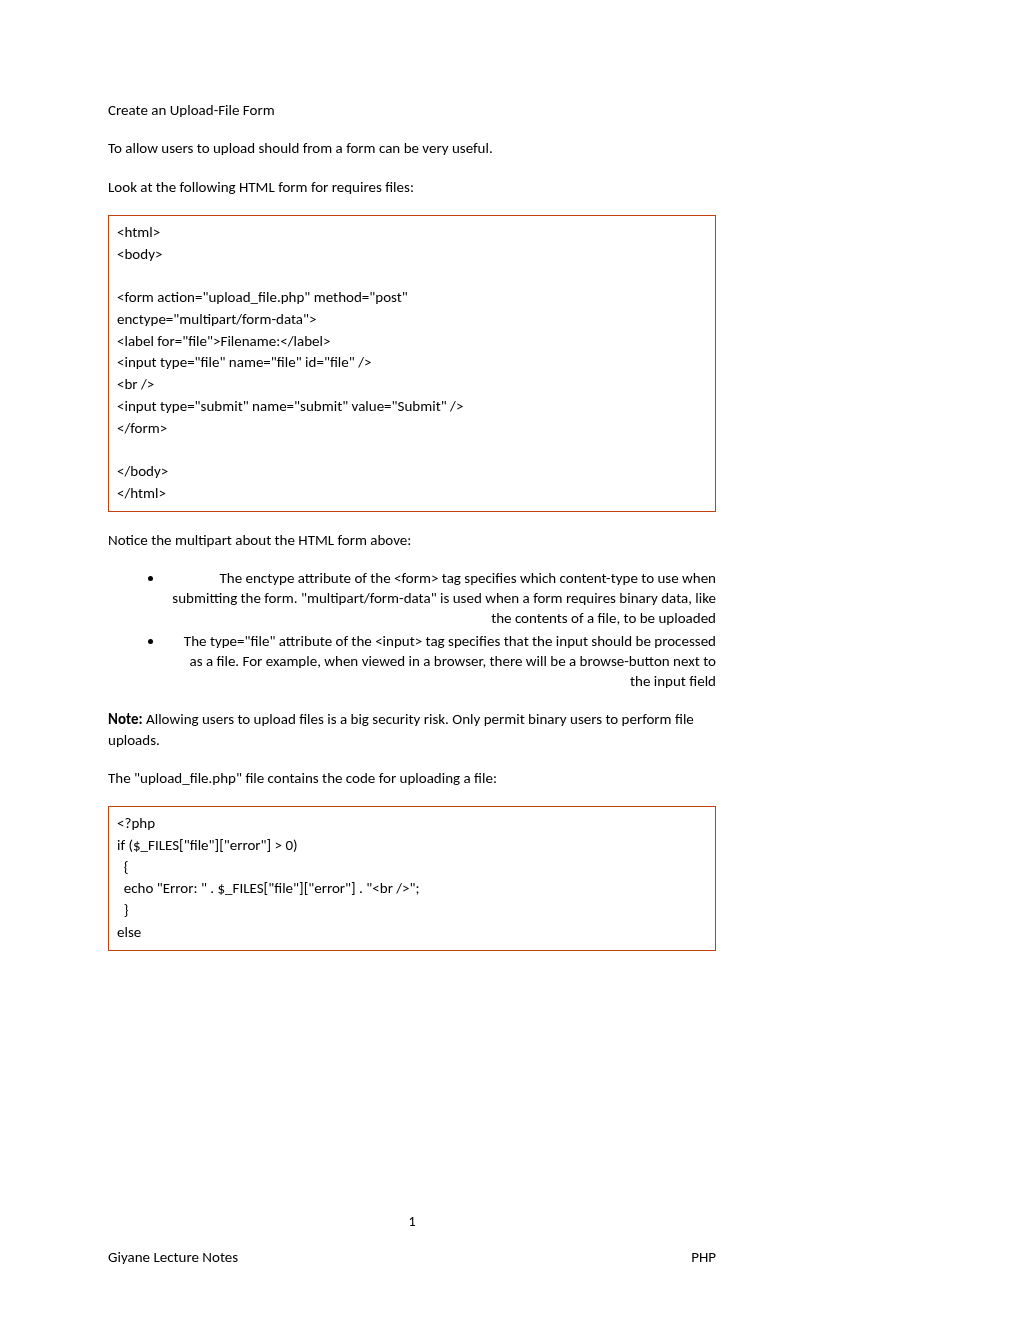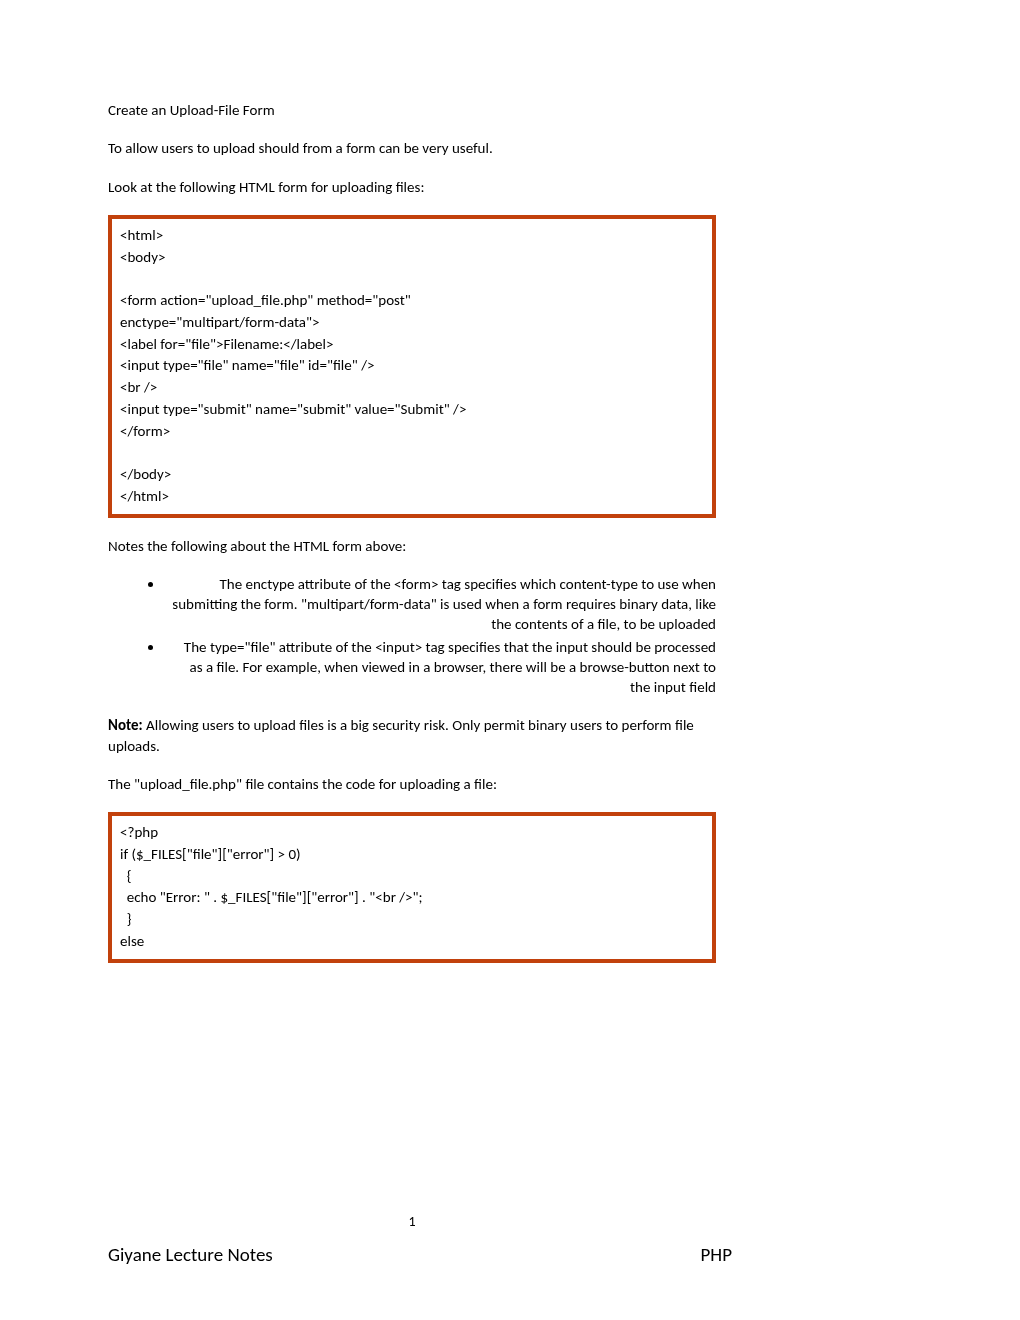--- a/index.html
+++ b/index.html
@@ -15,21 +15,21 @@
     height: 1320px;
     box-sizing: border-box;
     padding: 100px 108px 40px 108px;
     position: relative;
   }
   p {
     margin: 0 0 18px 0;
     line-height: 1.35;
   }
   .codebox {
-    border: 4px solid #c2410c;
+    border: 1px solid #c2410c;
     padding: 6px 8px;
     font-family: Calibri, "Segoe UI", Arial, sans-serif;
     font-size: 15px;
     line-height: 1.45;
     margin: 0 0 18px 0;
     white-space: pre-wrap;
   }
   ul {
     margin: 0 0 18px 0;
     padding-left: 56px;
@@ -37,22 +37,22 @@
   }
   ul li {
     margin-bottom: 2px;
     line-height: 1.35;
     padding-left: 4px;
   }
   .footer {
     position: absolute;
     bottom: 54px;
     left: 108px;
-    right: 92px;
-    font-size: 19px;
+    right: 108px;
+    font-size: 15px;
   }
   .footer-left { float: left; }
   .footer-right { float: right; }
   .page-num {
     position: absolute;
     bottom: 90px;
     left: 0;
     right: 0;
     text-align: center;
     font-size: 14px;
@@ -61,37 +61,37 @@
 </style>
 </head>
 <body>
 
 <div class="page">
 
   <p>Create an Upload-File Form</p>
 
   <p>To allow users to upload should from a form can be very useful.</p>
 
-  <p>Look at the following HTML form for uploading files:</p>
+  <p>Look at the following HTML form for requires files:</p>
 
   <div class="codebox">&lt;html&gt;
 &lt;body&gt;
 
 &lt;form action="upload_file.php" method="post"
 enctype="multipart/form-data"&gt;
 &lt;label for="file"&gt;Filename:&lt;/label&gt;
 &lt;input type="file" name="file" id="file" /&gt;
 &lt;br /&gt;
 &lt;input type="submit" name="submit" value="Submit" /&gt;
 &lt;/form&gt;
 
 &lt;/body&gt;
 &lt;/html&gt;</div>
 
-  <p>Notes the following about the HTML form above:</p>
+  <p>Notice the multipart about the HTML form above:</p>
 
   <ul>
     <li>The enctype attribute of the &lt;form&gt; tag specifies which content-type to use when submitting the form. "multipart/form-data" is used when a form requires binary data, like the contents of a file, to be uploaded</li>
     <li>The type="file" attribute of the &lt;input&gt; tag specifies that the input should be processed as a file. For example, when viewed in a browser, there will be a browse-button next to the input field</li>
   </ul>
 
   <p>
     <span class="bold">Note:</span><span> Allowing users to upload files is a big security risk. Only permit binary users to perform file uploads.</span>
   </p>
 

